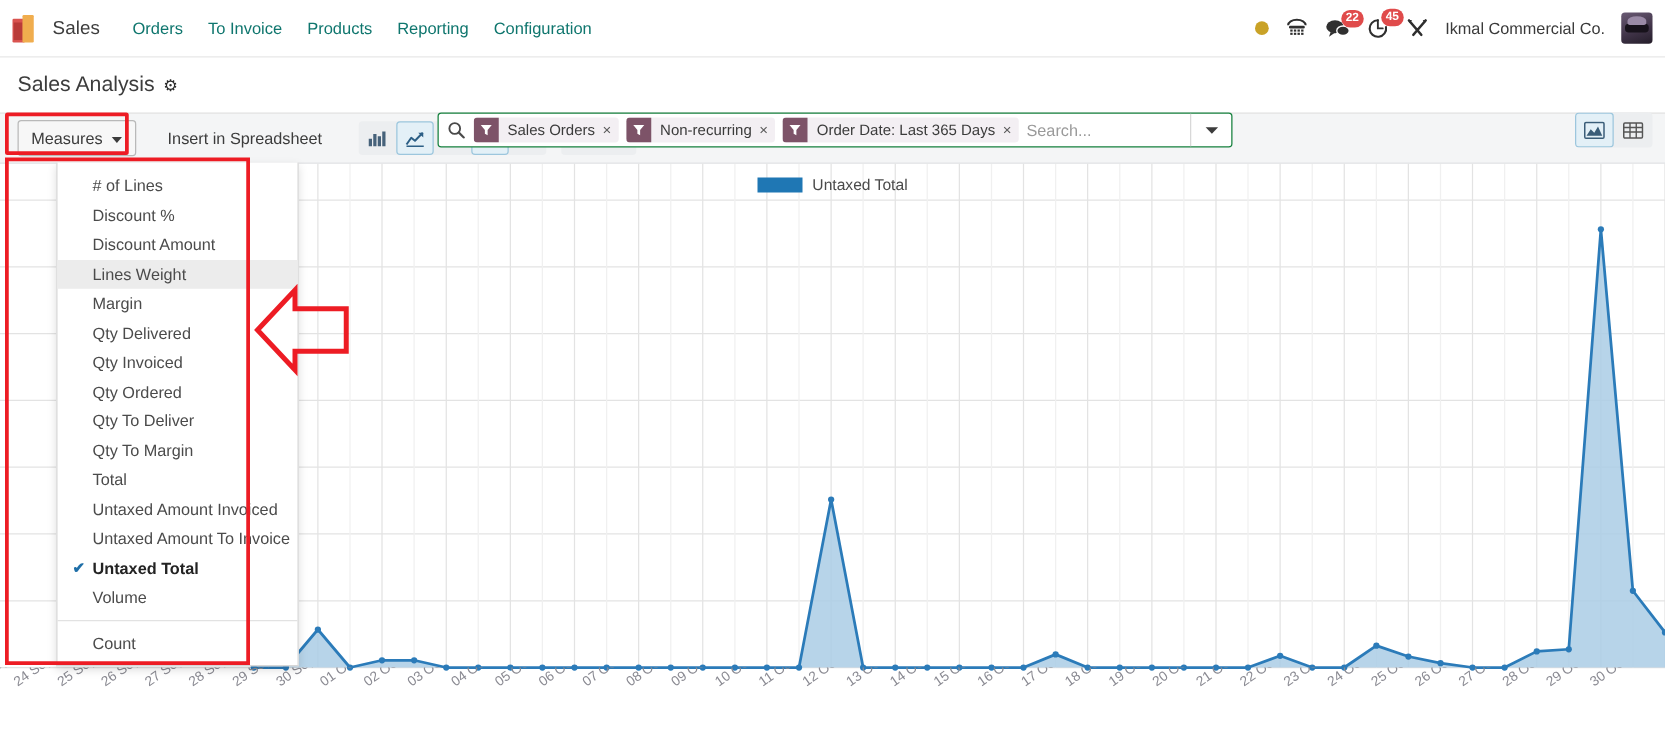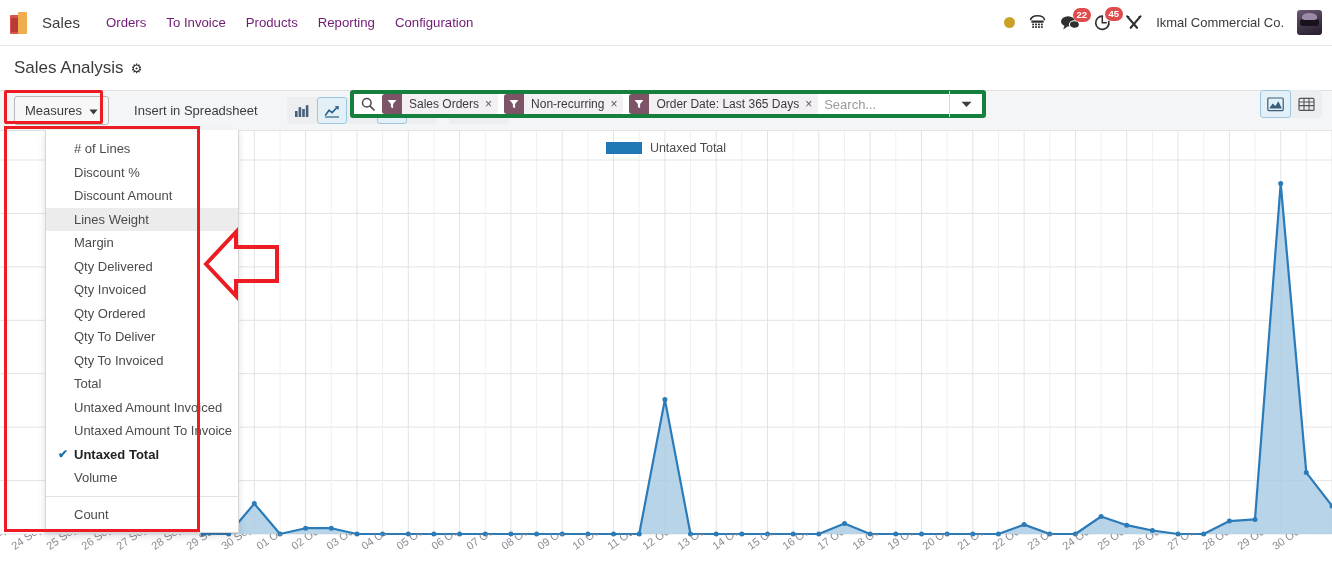--- a/index.html
+++ b/index.html
@@ -48,21 +48,21 @@
     background: #b93b38;
   }
   .nav-brand {
     font-size: 15px;
     color: #3c3c3c;
     margin-right: 16px;
     letter-spacing: .1px;
   }
   .nav-item {
     font-size: 13.2px;
-    color: #701a75;
+    color: #0f766e;
     padding: 4px 10px;
     cursor: pointer;
     white-space: nowrap;
   }
   #navbar-right {
     margin-left: auto;
     display: flex;
     align-items: center;
     gap: 13px;
     padding-right: 2px;
@@ -148,21 +148,21 @@
     cursor: pointer;
     line-height: 1;
   }
   
   #searchbar {
     position: absolute;
     left: 350px;
     top: 44px;
     width: 636px;
     height: 28px;
-    border: 4px solid #15803d;
+    border: 1px solid #15803d;
     border-radius: 3px;
     background: #fff;
     display: flex;
     align-items: center;
     box-sizing: border-box;
   }
   #search-icon-wrap {
     width: 28px;
     display: flex; align-items: center; justify-content: center;
     color: #4a4a4a;
@@ -832,21 +832,21 @@
       <div class="menu-item">
         <span>Qty Invoiced</span>
       </div>
       <div class="menu-item">
         <span>Qty Ordered</span>
       </div>
       <div class="menu-item">
         <span>Qty To Deliver</span>
       </div>
       <div class="menu-item">
-        <span>Qty To Invoiced</span>
+        <span>Qty To Margin</span>
       </div>
       <div class="menu-item">
         <span>Total</span>
       </div>
       <div class="menu-item">
         <span>Untaxed Amount Invoiced</span>
       </div>
       <div class="menu-item">
         <span>Untaxed Amount To Invoice</span>
       </div>

